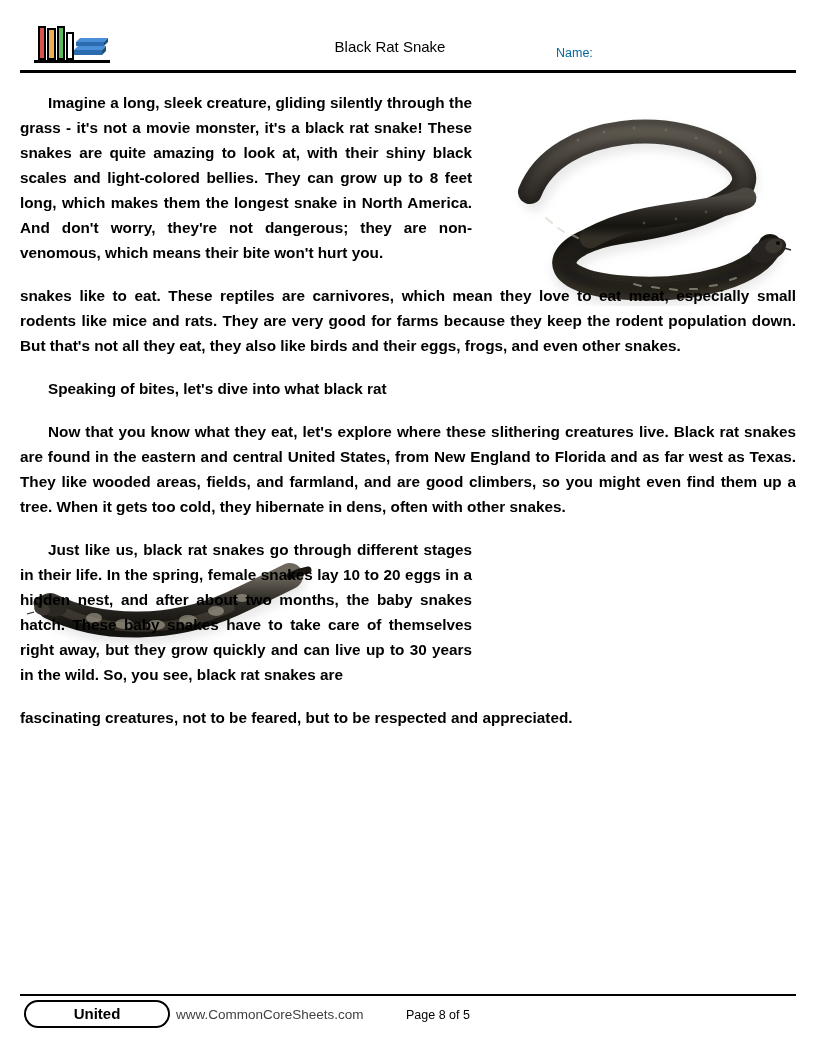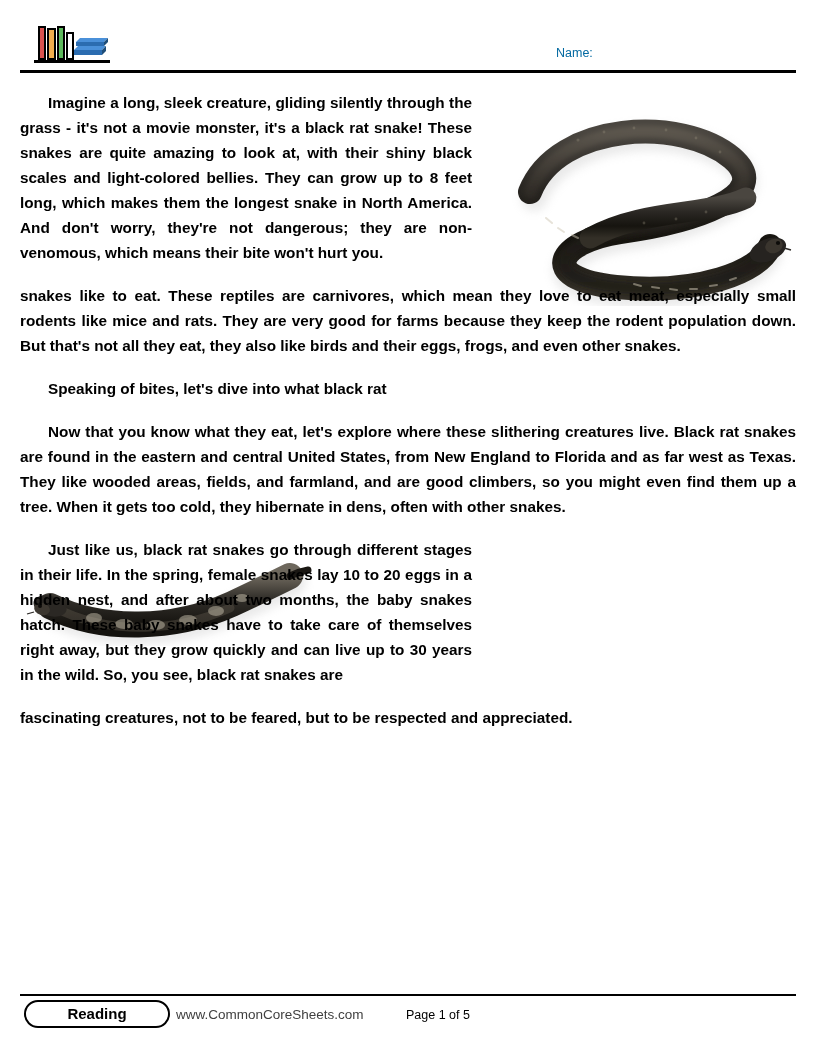--- a/index.html
+++ b/index.html
@@ -186,20 +186,21 @@
         <path d="M56 18 L84 18 L84 22 L56 22 Z" fill="#2b6cb0"></path>
         <path d="M56 18 L60 14 L88 14 L84 18 Z" fill="#4a90d9"></path>
         <path d="M84 18 L88 14 L88 18 L84 22 Z" fill="#1f4e79"></path>
         <path d="M54 26 L82 26 L82 31 L54 31 Z" fill="#2b6cb0"></path>
         <path d="M54 26 L58 22 L86 22 L82 26 Z" fill="#4a90d9"></path>
         <path d="M82 26 L86 22 L86 27 L82 31 Z" fill="#1f4e79"></path>
         <rect x="14" y="36" width="76" height="3" fill="#000000"></rect>
       </svg>
     </div>
 
+    <div class="doc-title">Black Rat Snake</div>
     <div class="name-label">Name:</div>
   </div>
   <div class="header-rule"></div>
 
   <div class="snake-img-1">
     <svg width="302" height="218" viewBox="0 0 302 218" xmlns="http://www.w3.org/2000/svg">
       <defs>
         <linearGradient id="scaleGrad" x1="0" y1="0" x2="0" y2="1">
           <stop offset="0%" stop-color="#4a4640"></stop>
           <stop offset="35%" stop-color="#2a2723"></stop>
@@ -313,19 +314,19 @@
 
     <p class="para p4-right"><span class="indent"></span><span>Just like us, black rat snakes go through different stages in their life. In the spring, female snakes lay 10 to 20 eggs in a hidden nest, and after about two months, the baby snakes hatch. These baby snakes have to take care of themselves right away, but they grow quickly and can live up to 30 years in the wild. So, you see, black rat snakes are</span></p>
 
     <p class="para p4-rest"><span>fascinating creatures, not to be feared, but to be respected and appreciated.</span></p>
 
   </div>
 
   <div class="footer-rule"></div>
 
   <div class="reading-pill">
-    <span>Reading</span>
+    <span>United</span>
   </div>
 
   <div class="site-url">www.CommonCoreSheets.com</div>
-  <div class="page-count">Page 1 of 5</div>
+  <div class="page-count">Page 8 of 5</div>
 
 </div>
 
 </body></html>

